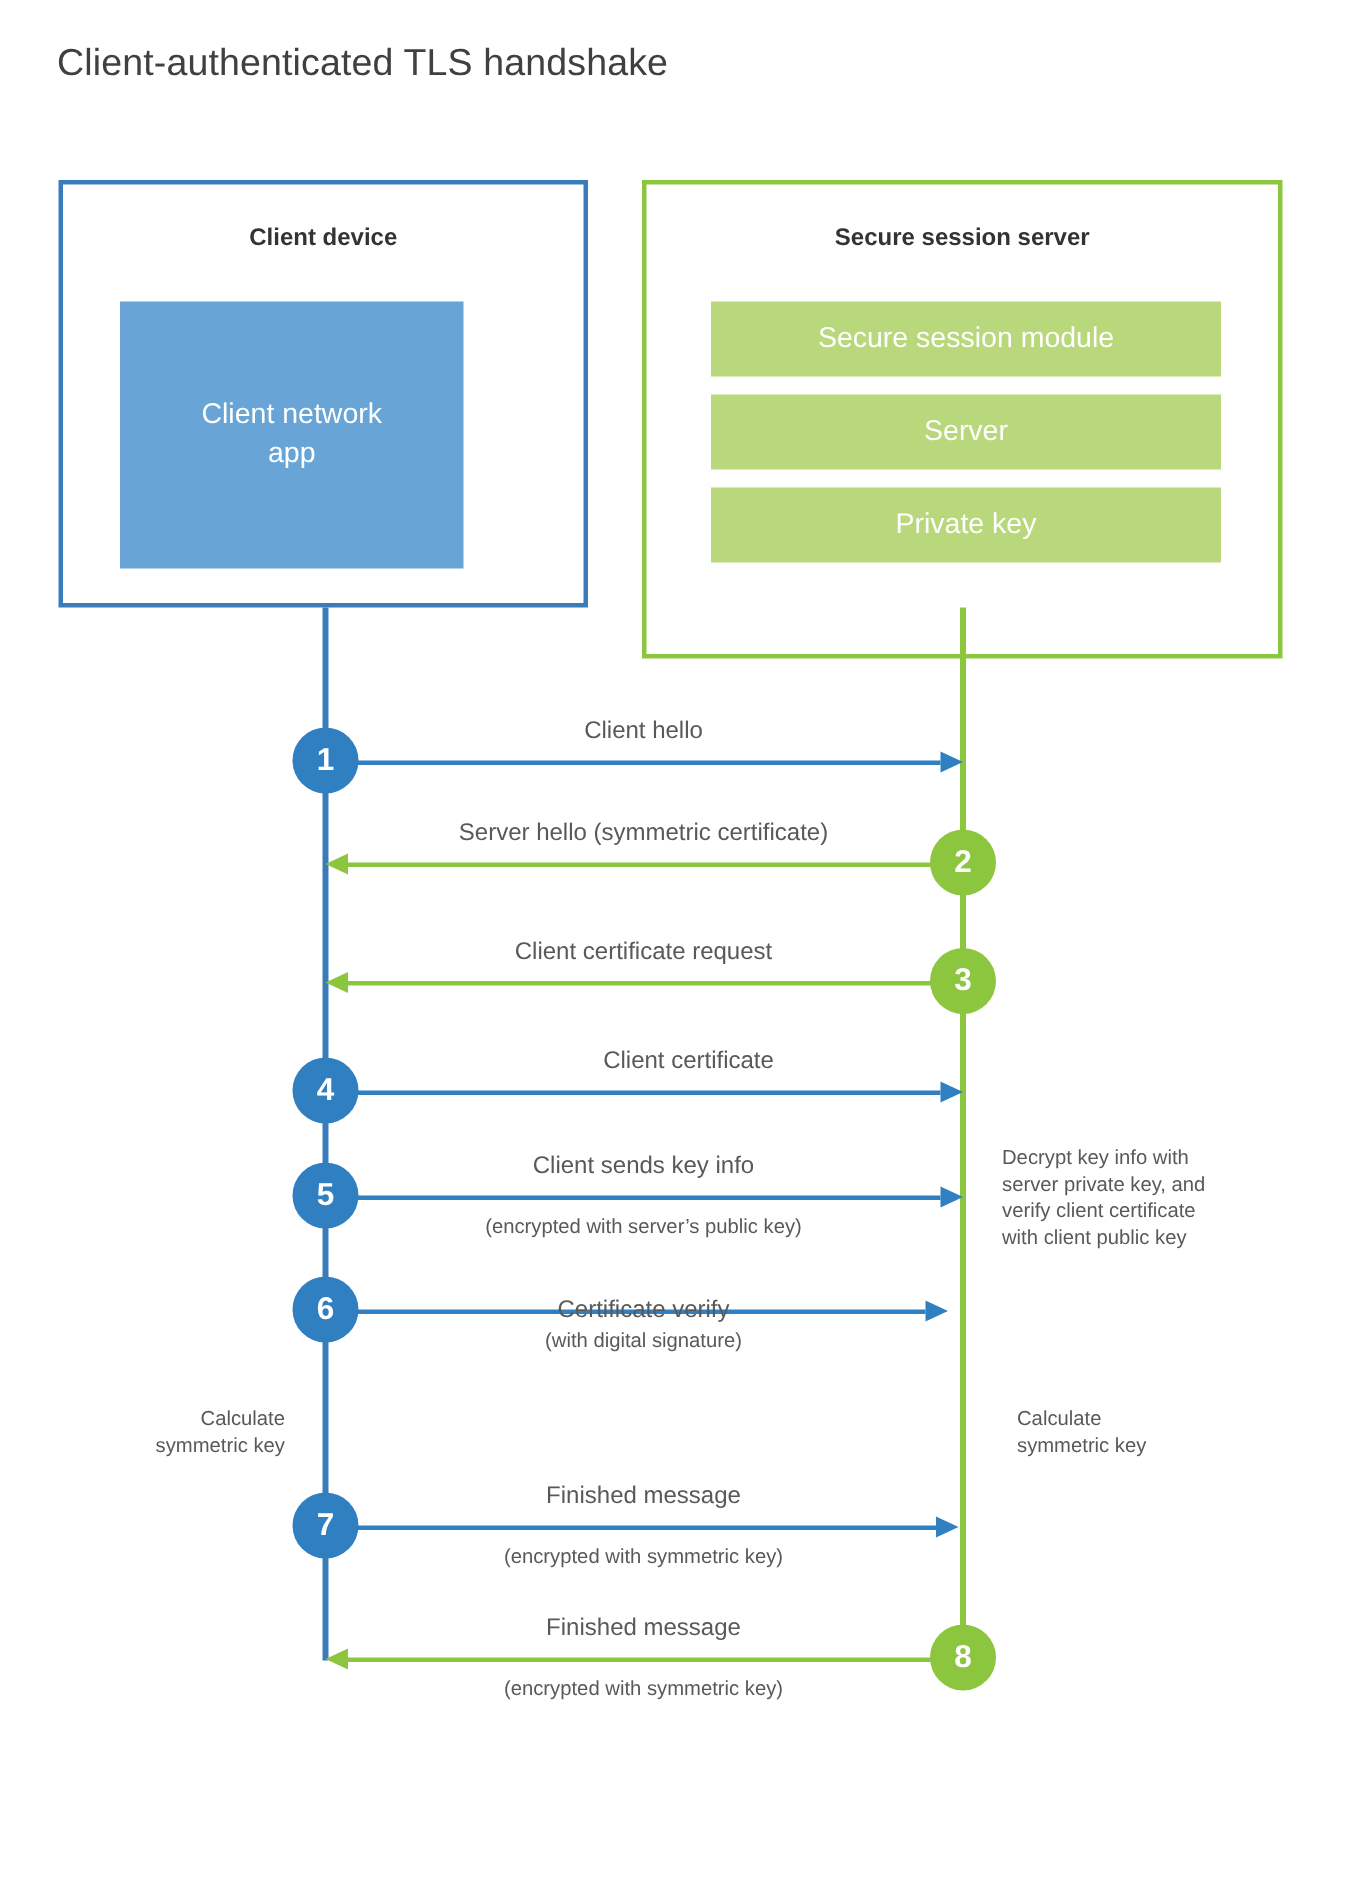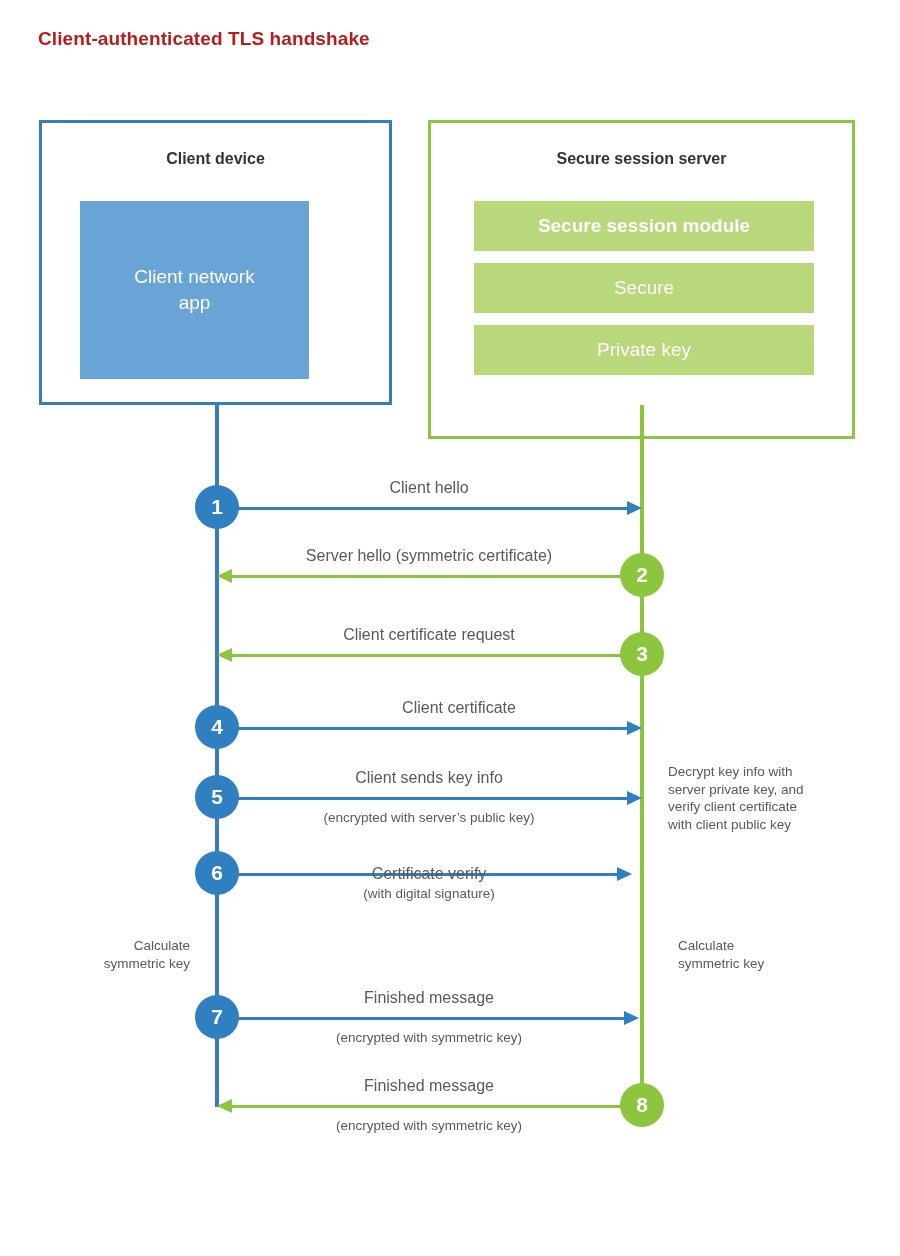--- a/index.html
+++ b/index.html
@@ -14,23 +14,23 @@
     font-family: "Liberation Sans", sans-serif;
     color: #4a4a4a;
     overflow: hidden;
   }
 
   
   #diagram-title {
     position: absolute;
     left: 38px;
     top: 28px;
-    font-size: 19px;
-    font-weight: 700;
-    color: #b91c1c;
+    font-size: 25px;
+    font-weight: 400;
+    color: #404040;
     letter-spacing: 0.1px;
     white-space: nowrap;
   }
 
   
   .party-box {
     position: absolute;
     box-sizing: border-box;
     background: #ffffff;
   }
@@ -83,21 +83,21 @@
     left: 43px;
     width: 340px;
     height: 50px;
     background: #b8d87b;
     display: flex;
     align-items: center;
     justify-content: center;
     color: #ffffff;
     font-size: 19px;
   }
-  #server-row-0 { top: 78px; font-weight: bold; }
+  #server-row-0 { top: 78px; }
   #server-row-1 { top: 140px; }
   #server-row-2 { top: 202px; }
 
   
   .lifeline {
     position: absolute;
     width: 4px;
     top: 405px;
   }
   #client-lifeline {
@@ -208,21 +208,21 @@
 app</div>
   </div>
 </div>
 
 <div id="server-box" class="party-box">
   <div class="party-title">Secure session server</div>
   <div id="server-row-0" class="server-row">
     <span>Secure session module</span>
   </div>
   <div id="server-row-1" class="server-row">
-    <span>Secure</span>
+    <span>Server</span>
   </div>
   <div id="server-row-2" class="server-row">
     <span>Private key</span>
   </div>
 </div>
 
 <div id="client-lifeline" class="lifeline"></div>
 <div id="server-lifeline" class="lifeline"></div>
 
 <div class="msg" style="left:217px; top:507px; width:425px;">

